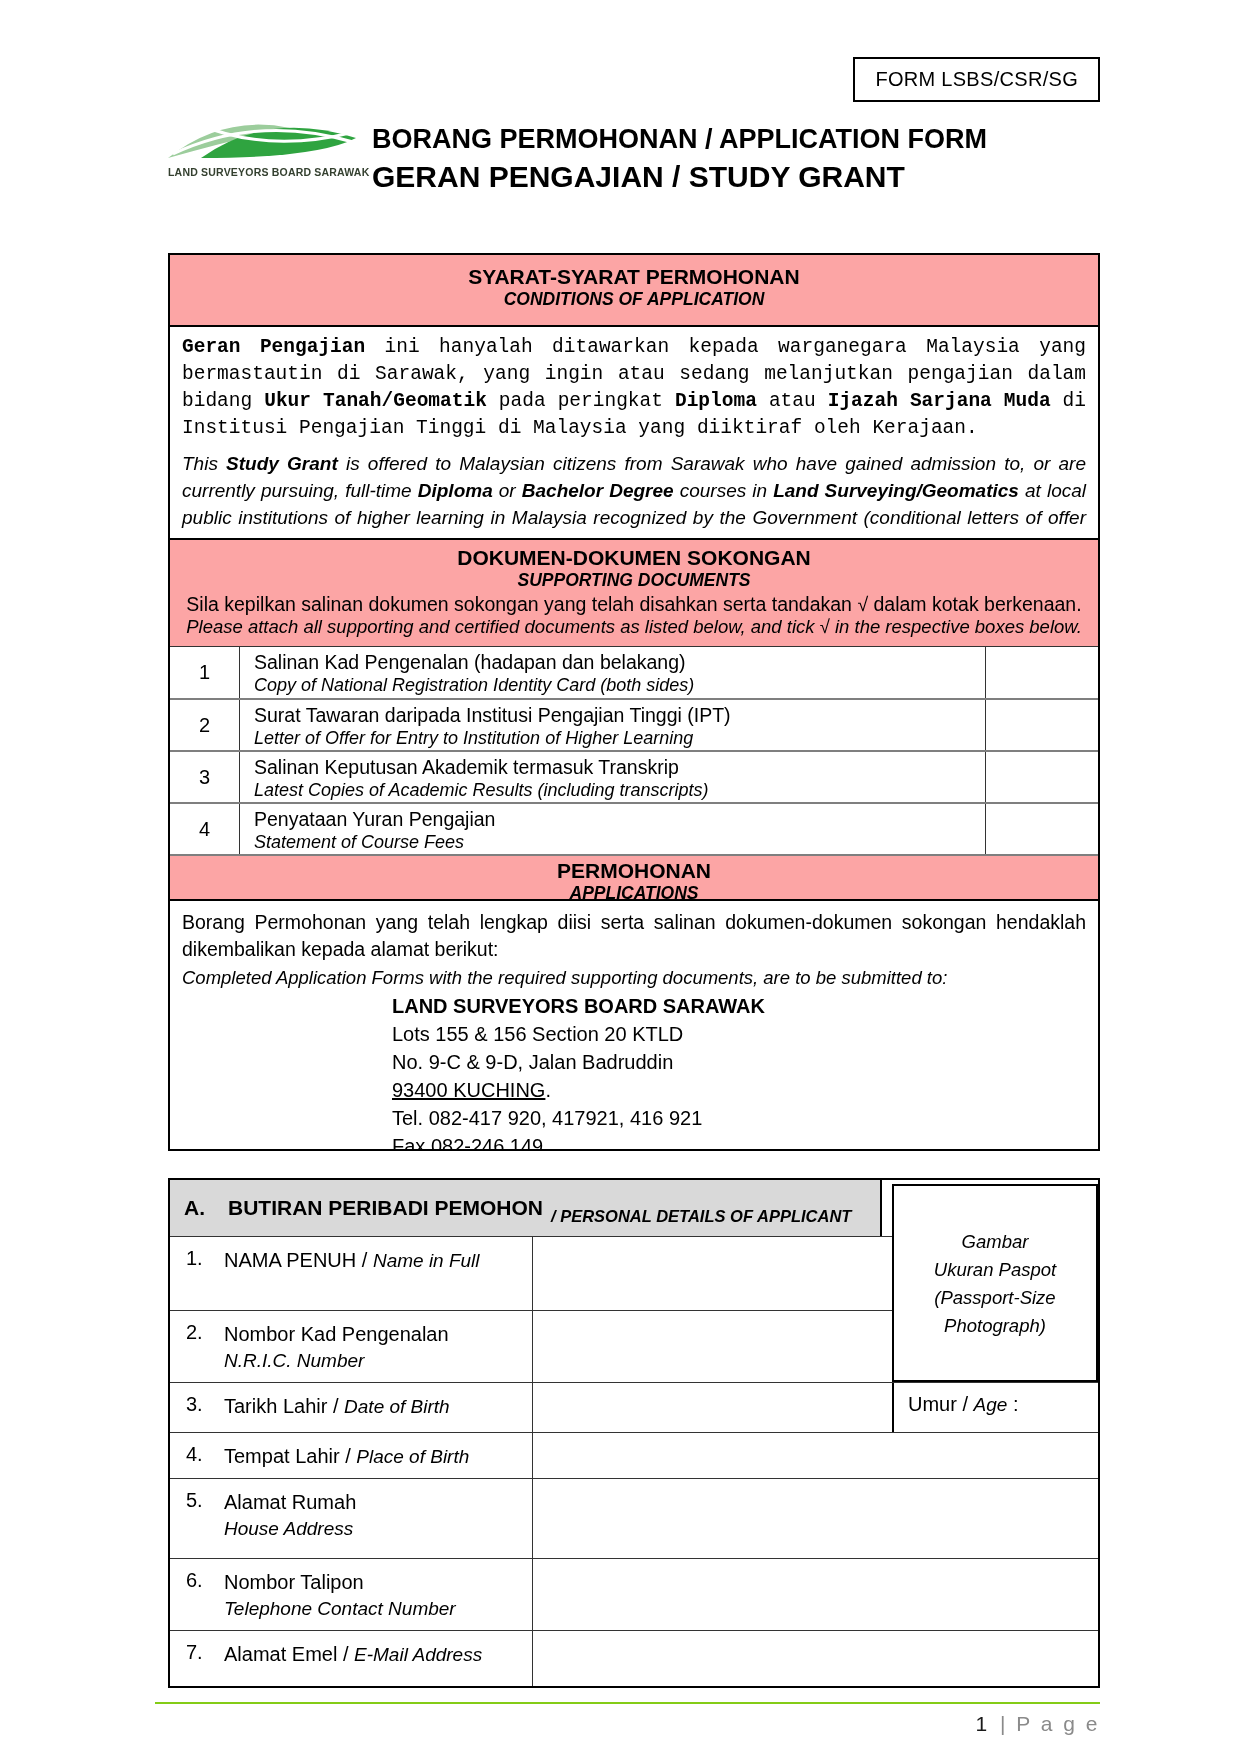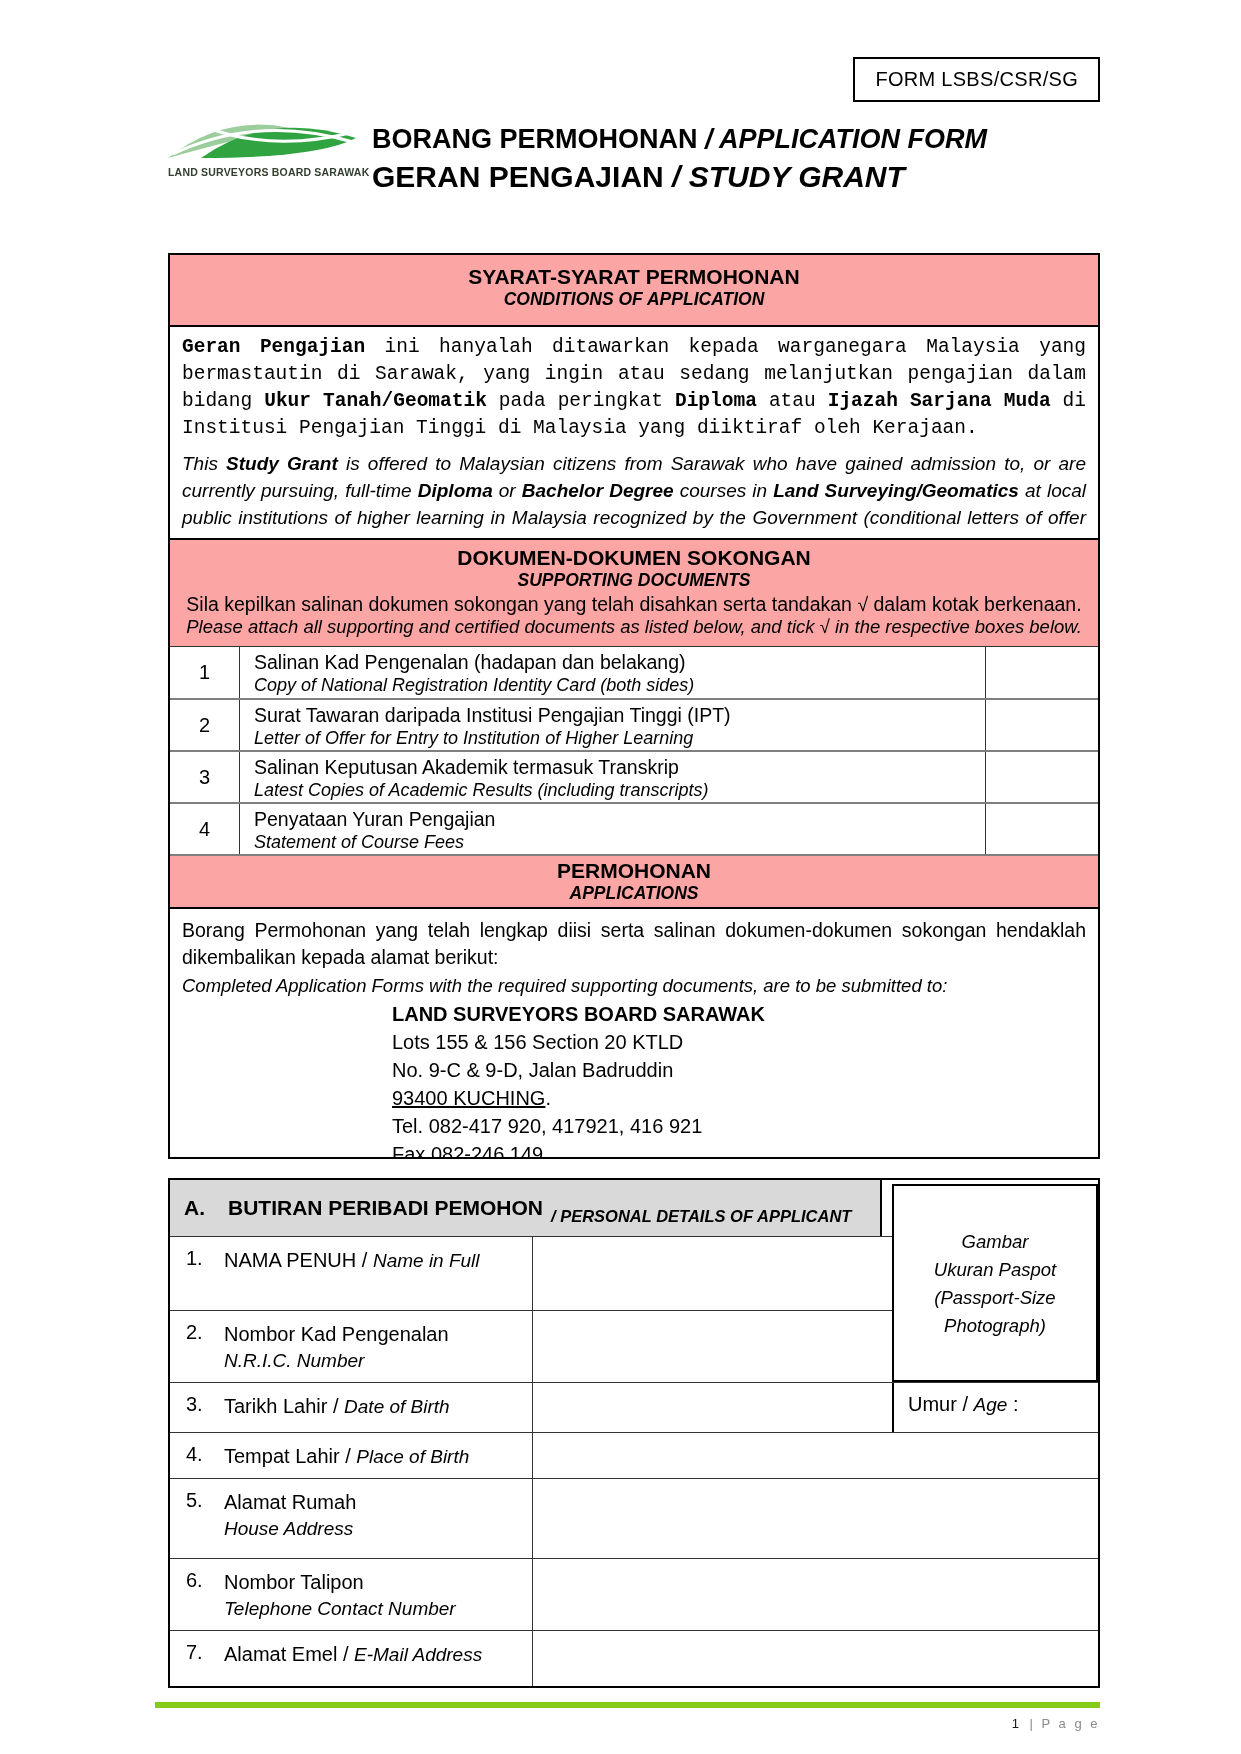--- a/index.html
+++ b/index.html
@@ -4,21 +4,21 @@
 <style>
   * { margin:0; padding:0; box-sizing:border-box; }
   html,body { background:#ffffff; }
   .page {
     position:relative; width:1241px; height:1754px; margin:0 auto;
     background:#ffffff; color:#000;
     font-family:"Liberation Sans","DejaVu Sans",sans-serif;
     overflow:hidden;
     border-radius:16px;
   }
-  .it { font-style:italic; }
+  .it { }
   .b  { font-weight:bold; }
 
   
   .form-tag {
     position:absolute; top:57px; right:141px;
     border:2px solid #000; padding:9px 20px;
     font-size:20px; letter-spacing:0.3px;
   }
 
   
@@ -46,21 +46,21 @@
   .note-en { font-size:18.5px; font-style:italic; }
 
   .doc-row { display:flex; height:52px; border-top:1px solid #333; }
   .doc-row + .doc-row { border-top:2px solid #7f7f7f; }
   .doc-no { flex:0 0 70px; border-right:1.5px solid #333; display:flex; align-items:center; justify-content:center; font-size:20px; }
   .doc-desc { flex:1; padding:3px 14px; overflow:hidden; }
   .doc-my { font-size:19.5px; line-height:24px; }
   .doc-en { font-size:18px; line-height:22px; font-style:italic; }
   .doc-tick { flex:0 0 113px; border-left:1.5px solid #333; }
 
-  .app-head { height:53px; border-top:2px solid #7f7f7f; padding-top:3px; }
+  .app-head { height:45px; border-top:2px solid #7f7f7f; padding-top:3px; }
   .app-body { height:250px; border-top:2px solid #000; padding:8px 12px; overflow:hidden; }
   .app-my { font-size:19.5px; line-height:27px; text-align:justify; }
   .app-en { font-size:18.5px; font-style:italic; line-height:25px; margin-top:2px; }
   .address { margin-left:210px; margin-top:2px; font-size:20px; line-height:28px; }
   .addr-name { font-weight:bold; }
   .addr-city { text-decoration:underline; }
 
   
   .sec-a { position:absolute; top:1178px; left:168px; width:932px; border:2px solid #000; background:#fff; }
   .sec-a-head { display:flex; height:56px; }
@@ -85,22 +85,22 @@
   .photo-box {
     position:absolute; left:722px; top:4px; width:206px; height:198px;
     background:#fff; border:2px solid #000; z-index:5;
     text-align:center; font-style:italic; font-size:18.5px; line-height:28px;
     padding-top:42px;
   }
 
   
   .footer {
     position:absolute; top:1702px; left:155px; width:945px;
-    border-top:6px solid #84cc16; padding-top:8px;
-    text-align:right; font-size:13px; letter-spacing:2.5px;
+    border-top:2px solid #84cc16; padding-top:8px;
+    text-align:right; font-size:21px; letter-spacing:2.5px;
   }
   .pg-num { color:#1a1a1a; }
   .pg-label { color:#8a8a8a; margin-left:2px; }
 </style>
 </head>
 <body>
 
 <div class="page">
 
   <div class="form-tag">

